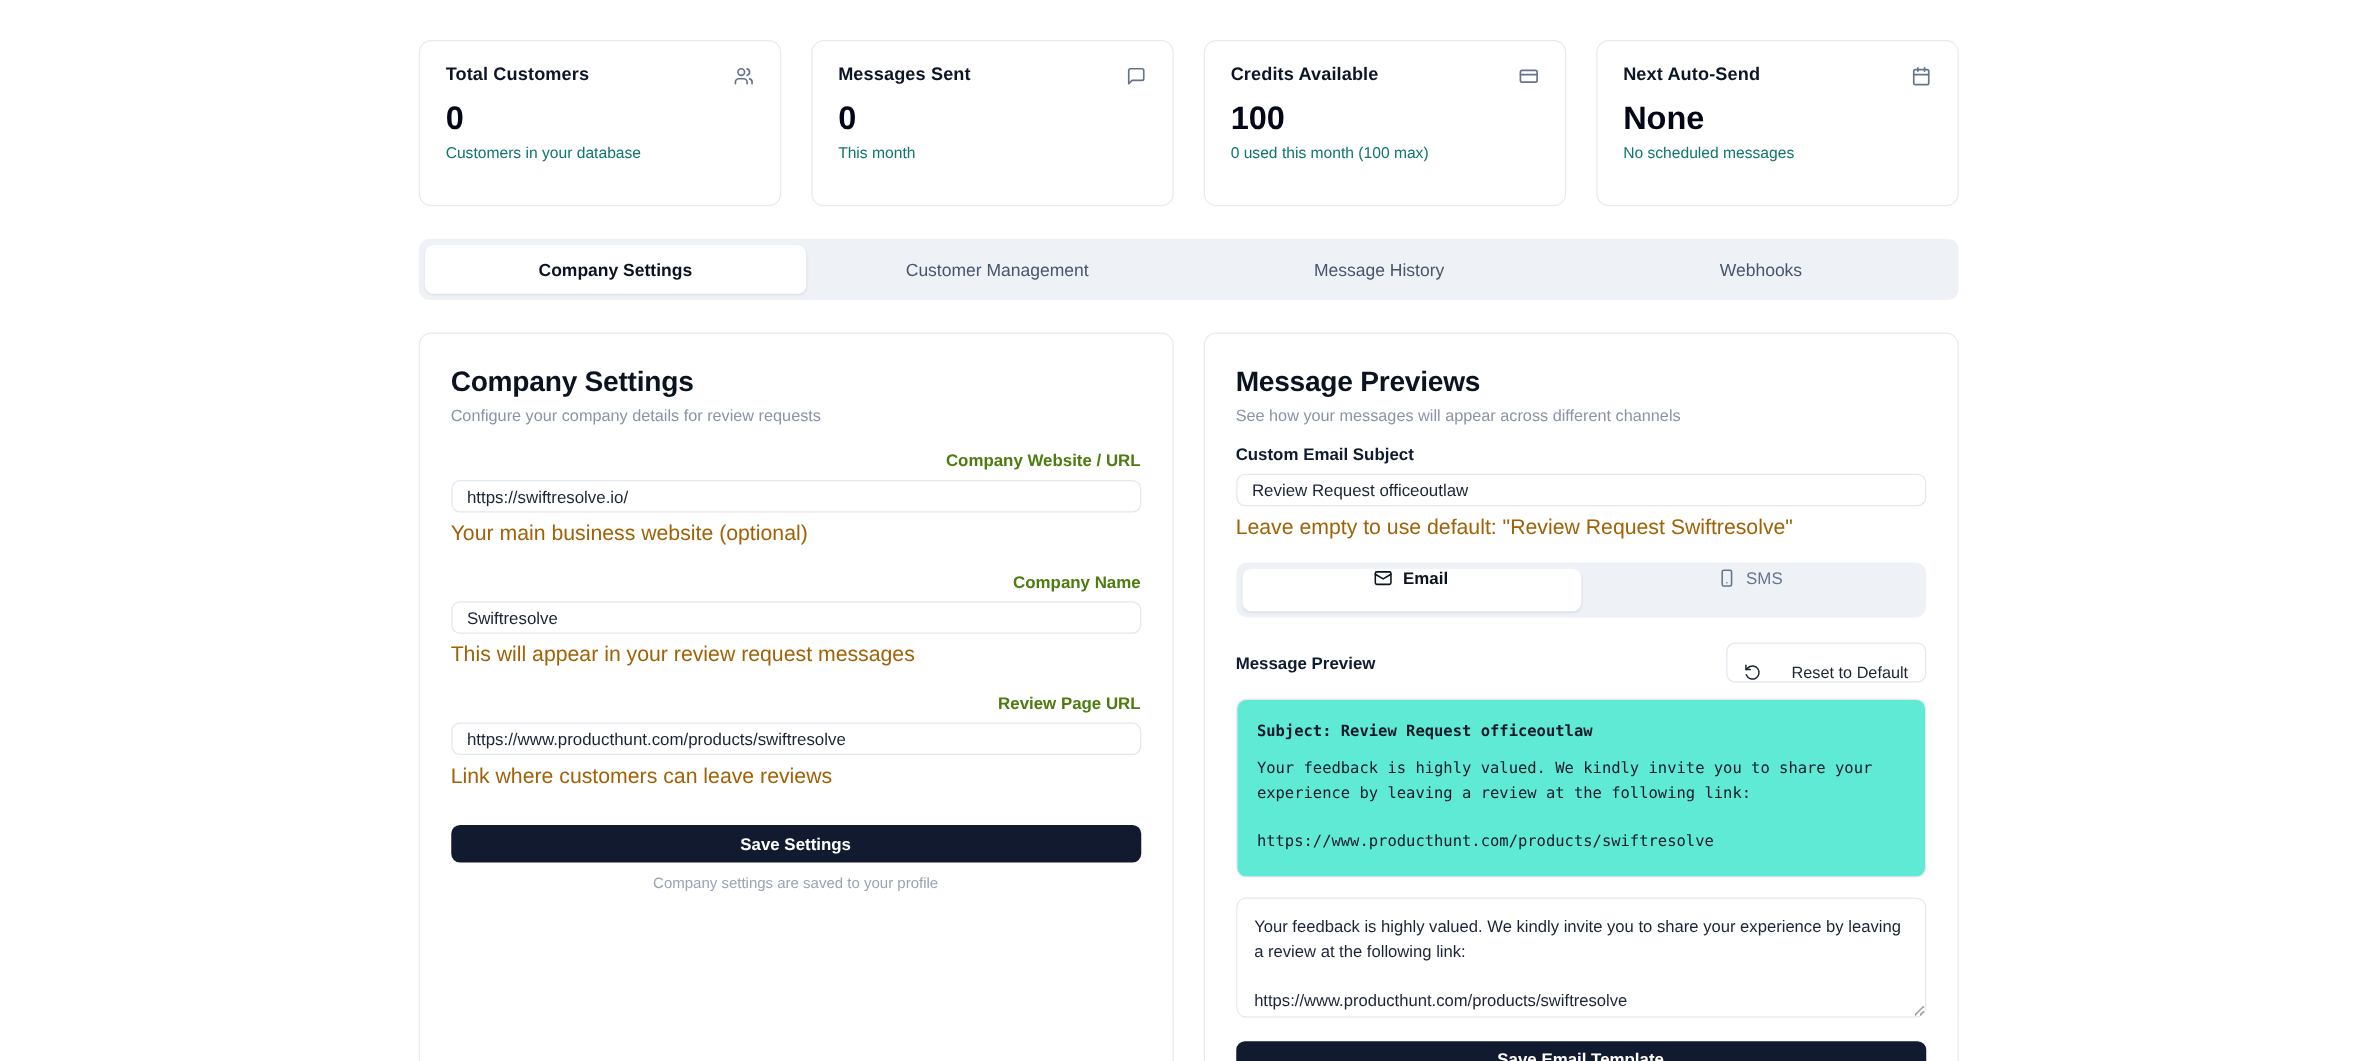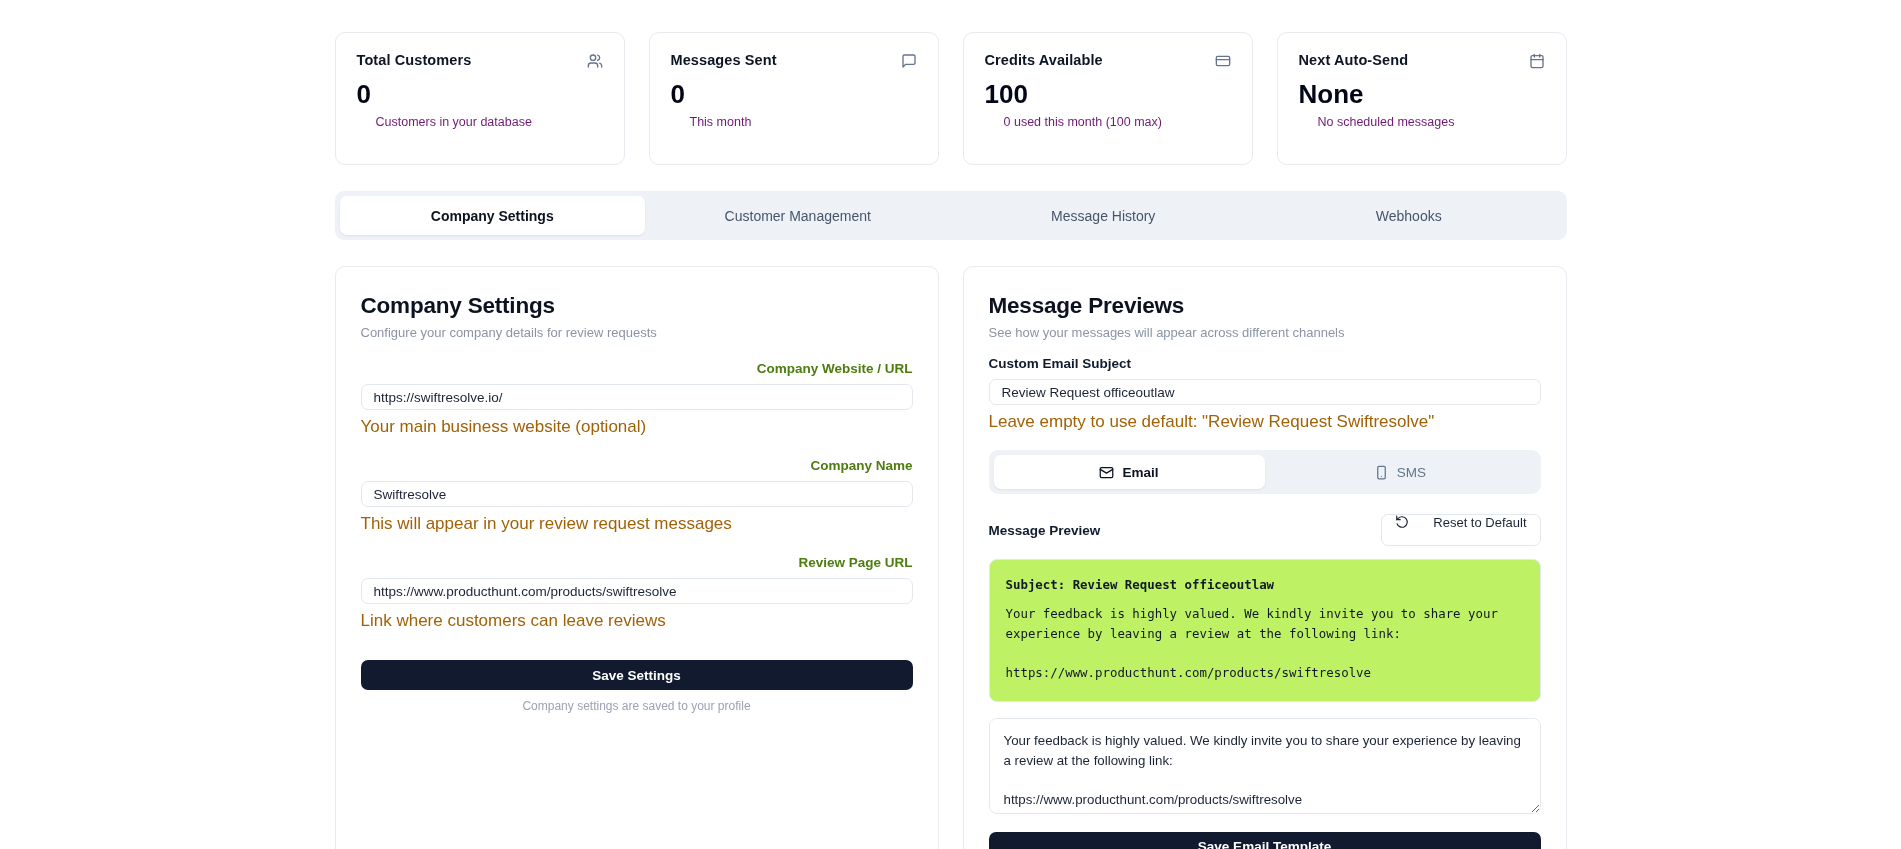--- a/index.html
+++ b/index.html
@@ -19,21 +19,21 @@
     background: #ffffff;
     border: 1px solid #e8eaef;
     border-radius: 10px;
     padding: 19px 21px 35px 21px;
     min-height: 119px;
   }
   .stat-top { display: flex; align-items: flex-start; justify-content: space-between; }
   .stat-title { font-size: 14.5px; font-weight: 700; color: #0c1526; letter-spacing: .1px; }
   .stat-icon { color: #64748b; display: block; flex: 0 0 auto; margin-top: 1px; }
   .stat-value { font-size: 26px; font-weight: 700; color: #020617; margin-top: 12px; line-height: 1.05; }
-  .stat-sub { font-size: 12.5px; color: #701a75; margin-top: 7px; margin-left: 19px; }
+  .stat-sub { font-size: 12.5px; color: #0f766e; margin-top: 7px; }
 
   
   .tabs {
     margin-top: 26px;
     background: #eef2f7;
     border-radius: 9px;
     padding: 5px;
     display: grid;
     grid-template-columns: repeat(4, 1fr);
     gap: 0;
@@ -92,39 +92,39 @@
 
   .channel-switch {
     margin-top: 18px;
     background: #eef2f7;
     border-radius: 9px;
     padding: 5px;
     display: grid; grid-template-columns: 1fr 1fr;
     height: 44px;
   }
   .channel {
-    display: flex; align-items: center; justify-content: center; gap: 8px;
+    display: flex; justify-content: center; gap: 8px;
     font-size: 13.5px; color: #64748b; border-radius: 7px;
     cursor: pointer; border: none; background: transparent; font-family: inherit;
   }
   .channel.active { background: #ffffff; color: #0b1220; font-weight: 700; box-shadow: 0 1px 2px rgba(15,23,42,.08); }
 
   .preview-head { display: flex; align-items: center; justify-content: space-between; margin-top: 20px; }
   .preview-head-label { font-size: 13.5px; font-weight: 700; color: #0f1b2e; }
   .reset-btn {
-    display: flex; align-items: flex-start; gap: 24px;
+    display: flex; align-items: flex-end; gap: 24px;
     height: 32px; padding: 0 13px;
     background: #ffffff; border: 1px solid #e3e7ee; border-radius: 7px;
     font-size: 13px; color: #1b2435; cursor: pointer; font-family: inherit;
   }
 
   .preview-box {
     margin-top: 13px;
     border: 1px solid #e3e7ee; border-radius: 8px;
-    background: #bef264;
+    background: #5eead4;
     padding: 15px 16px 18px 16px;
     font-family: "DejaVu Sans Mono", "Liberation Mono", monospace;
     font-size: 12.4px; color: #111827; line-height: 1.62;
     min-height: 122px;
   }
   .preview-subject { font-weight: 700; }
   .preview-body { margin-top: 9px; }
   .preview-link { margin-top: 18px; }
 
   .template-area {

